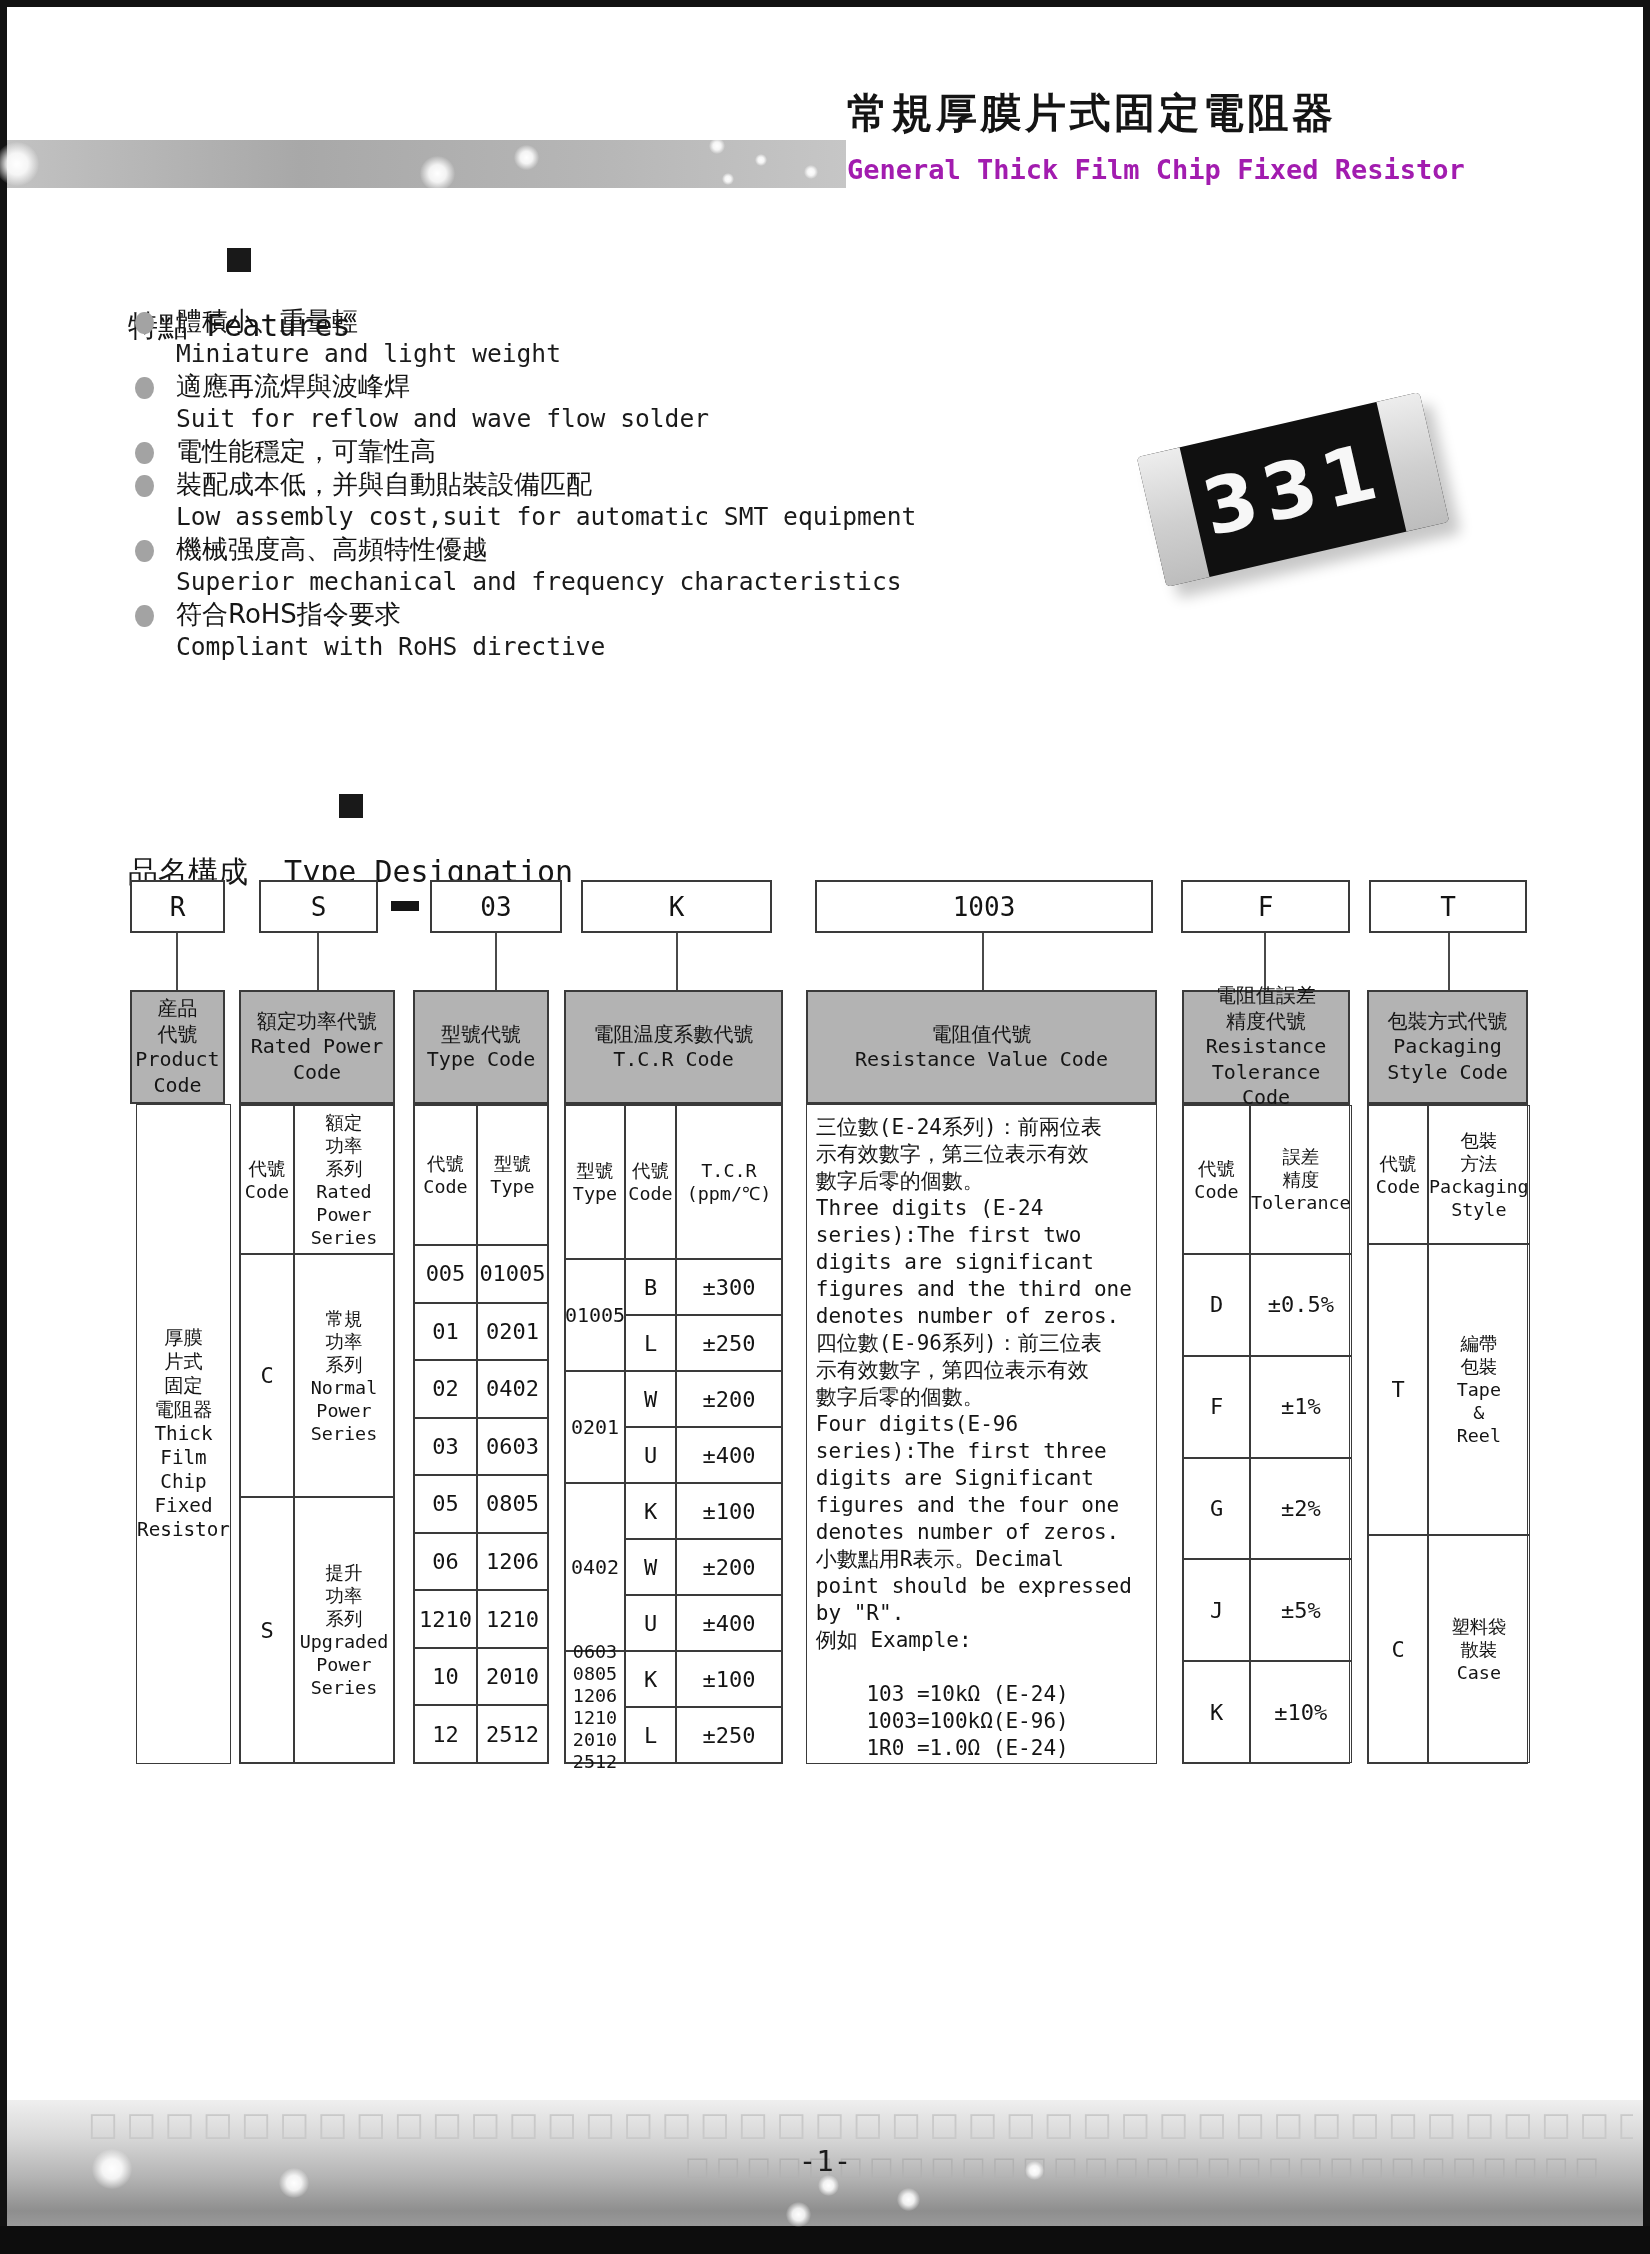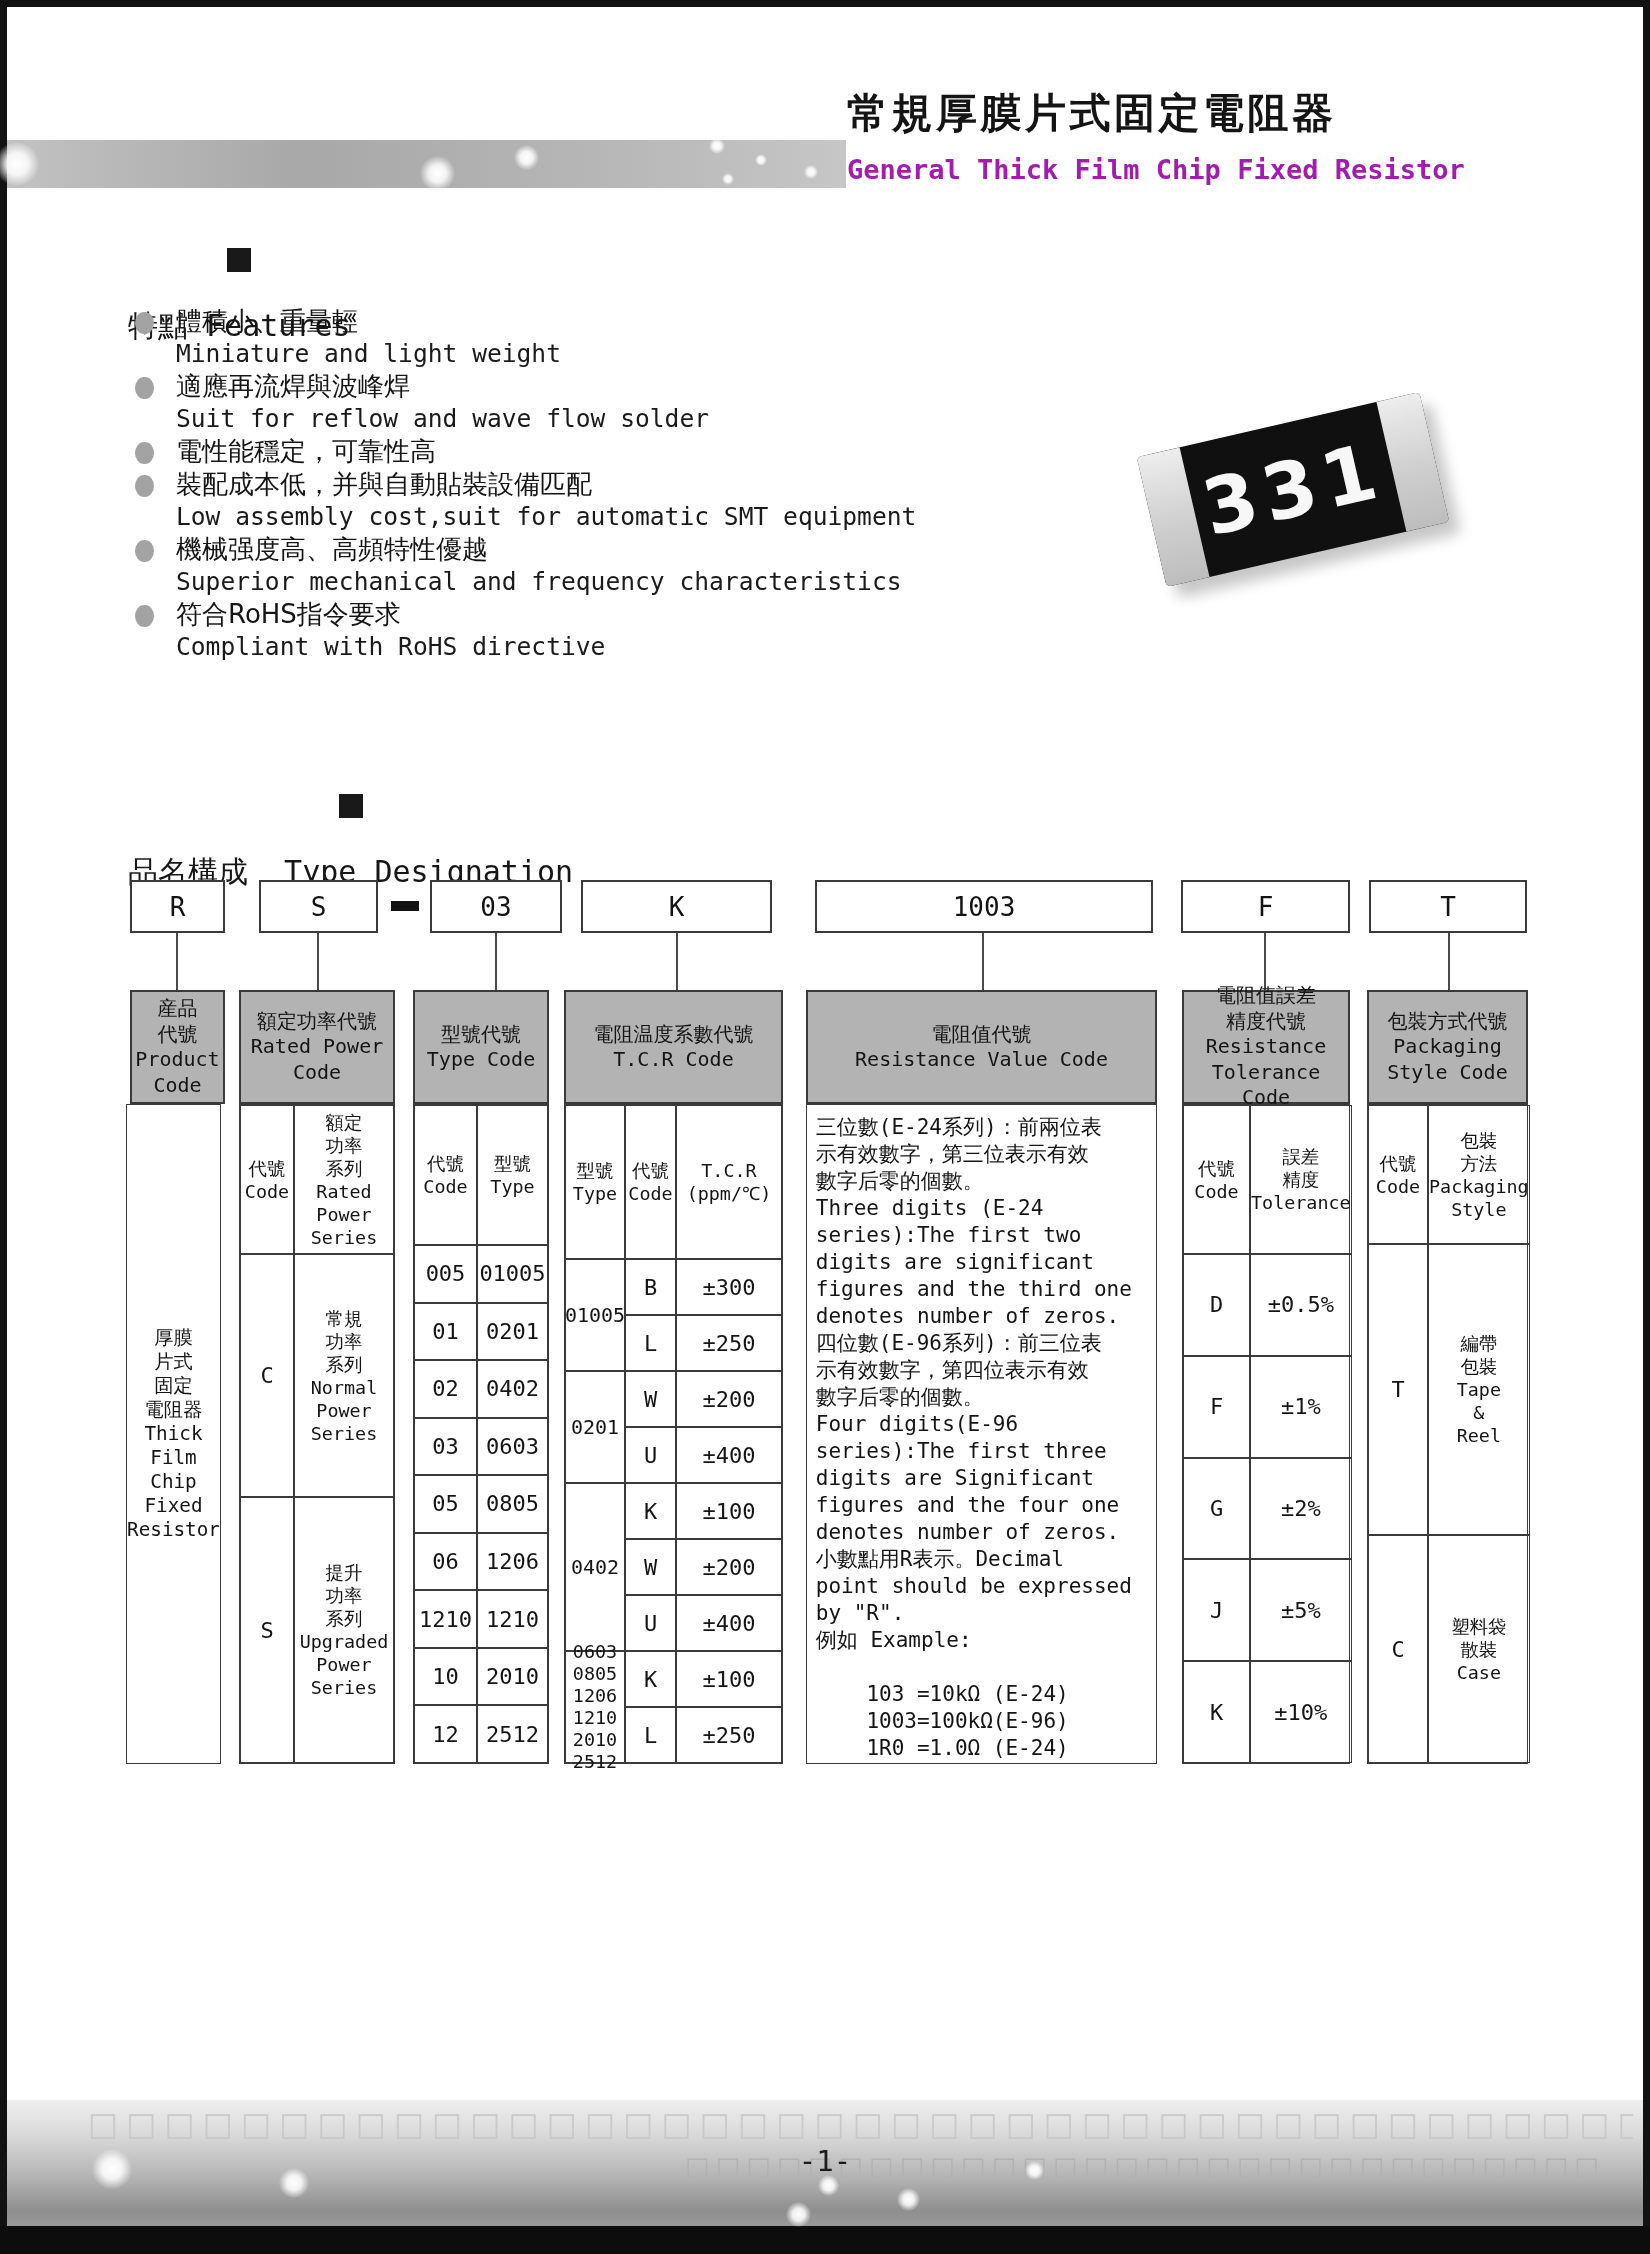--- a/index.html
+++ b/index.html
@@ -185,21 +185,21 @@
   <div class="thead" style="left:806px;width:351px;">電阻值代號
 Resistance Value Code</div>
   <div class="thead" style="left:1182px;width:168px;">電阻值誤差
 精度代號
 Resistance
 Tolerance Code</div>
   <div class="thead" style="left:1367px;width:161px;">包裝方式代號
 Packaging
 Style Code</div>
 
-  <div class="tbody flexc" style="left:126px;width:95px;font-size:19.3px;line-height:24px;">厚膜
+  <div class="tbody flexc" style="left:136px;width:95px;font-size:19.3px;line-height:24px;">厚膜
 片式
 固定
 電阻器
 Thick
 Film
 Chip
 Fixed
 Resistor</div>
 
   <div class="tbody grid" style="left:239px;width:156px;grid-template-columns:54px 1fr;grid-template-rows:149px 243px 1fr;">

